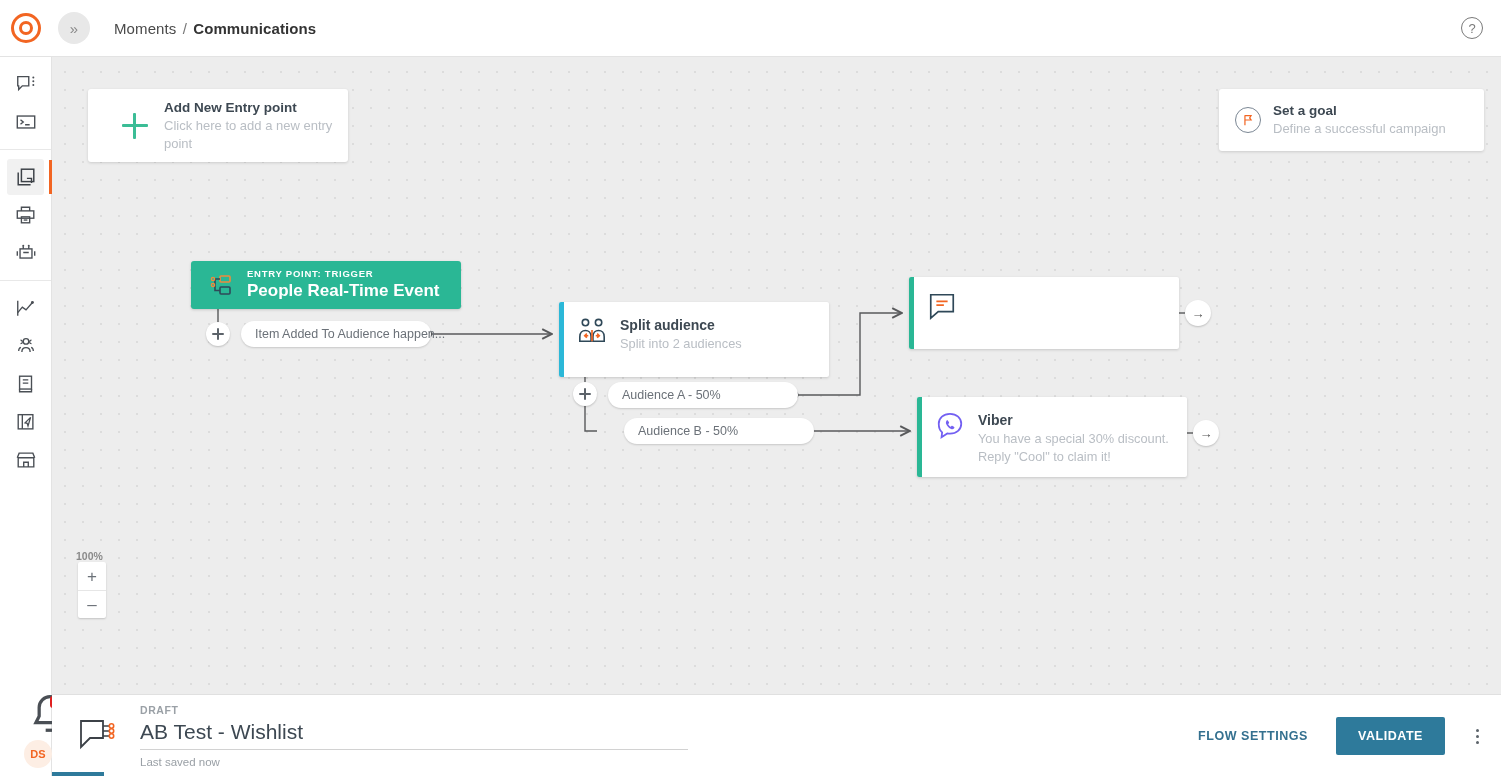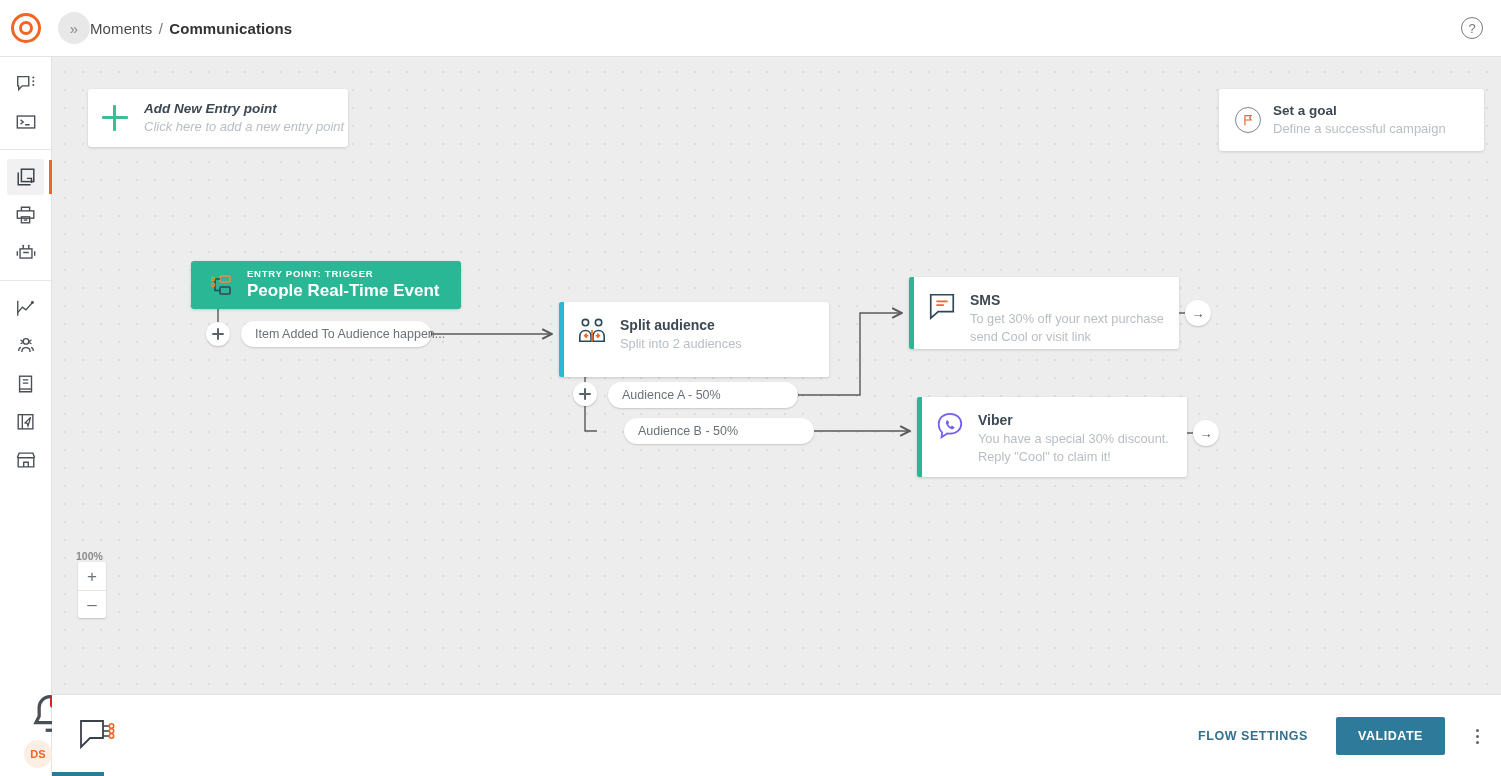--- a/index.html
+++ b/index.html
@@ -33,21 +33,21 @@
     border: 3px solid #f26522;
   }
   .chev-btn {
     width: 32px; height: 32px; border-radius: 50%;
     background: #e8e8e8; color: #8a8a8a;
     display: flex; align-items: center; justify-content: center;
     font-size: 15px; margin-left: 6px; cursor: pointer;
     line-height: 1;
   }
   .breadcrumb {
-    font-size: 15px; color: #4a4a4a; letter-spacing: .1px;
+    margin-left: 24px; font-size: 15px; color: #4a4a4a; letter-spacing: .1px;
   }
   .breadcrumb .sep { color: #777; margin: 0 2px; }
   .breadcrumb .crumb-strong { font-weight: bold; color: #333; }
   .help-btn {
     position: absolute; right: 18px; top: 50%; transform: translateY(-50%);
     width: 22px; height: 22px; border-radius: 50%;
     border: 1.4px solid #7a7a7a; color: #7a7a7a;
     font-size: 13px; display: flex; align-items: center; justify-content: center;
     cursor: pointer;
   }
@@ -105,21 +105,21 @@
 
   
   .banner {
     position: absolute; background: #fff; border-radius: 3px;
     box-shadow: 0 1px 3px rgba(0,0,0,.14);
     display: flex; align-items: center; cursor: pointer;
   }
   .banner .b-txt .b-title { font-size: 13.5px; font-weight: bold; color: #3d4852; line-height: 1.35; }
   .banner .b-txt .b-sub { font-size: 13px; color: #b9bec4; line-height: 1.35; }
 
-  #add-entry { left: 36px; top: 32px; width: 260px; height: 58px; padding-left: 14px; font-style: italic; }
+  #add-entry { left: 36px; top: 32px; width: 260px; height: 73px; padding-left: 34px; }
   .plus-big { width: 26px; height: 26px; position: relative; margin-right: 16px; flex: 0 0 auto; }
   .plus-big::before, .plus-big::after {
     content:""; position:absolute; background:#3bbd96; border-radius:1px;
   }
   .plus-big::before { left: 0; top: 11px; width: 26px; height: 3px; }
   .plus-big::after { top: 0; left: 11px; height: 26px; width: 3px; }
 
   #set-goal { right: 17px; top: 32px; width: 265px; height: 62px; padding-left: 16px; }
   .goal-ico {
     width: 26px; height: 26px; border-radius: 50%;
@@ -457,24 +457,20 @@
     <div class="pill" id="pill-aud-a">Audience A - 50%</div>
     <div class="pill" id="pill-aud-b">Audience B - 50%</div>
 
     <div class="node" id="node-sms">
       <div class="accent"></div>
       <div class="n-body">
         <svg class="n-ico" viewBox="0 0 32 32">
           <path d="M4 4h24v18h-16l-8 7z" fill="none" stroke="#2f4858" stroke-width="1.8"></path>
           <path d="M10 11h12M10 15h8" stroke="#f26522" stroke-width="1.8"></path>
         </svg>
-        <div>
-          <div class="n-title">SMS</div>
-          <div class="n-sub">To get 30% off your next purchase send Cool or visit link</div>
-        </div>
       </div>
     </div>
     <div class="arrow-circle" id="arrow-sms">→</div>
 
     <div class="node" id="node-viber">
       <div class="accent"></div>
       <div class="n-body">
         <svg class="n-ico" viewBox="0 0 32 32">
           <path d="M16 3c7 0 12 4.3 12 10.6 0 6.2-5 10.6-12 10.6-1 0-2-.1-2.9-.3L7 28l.6-5.2C5 20.8 4 17.4 4 13.6 4 7.3 9 3 16 3z" fill="none" stroke="#7360f2" stroke-width="1.9"></path>
           <path d="M12.3 10.4c.5-.6 1.2-.5 1.6.1l1 1.5c.3.5.2.9-.2 1.2l-.5.4c-.2.2-.2.4-.1.6.4 1 1.4 2 2.4 2.5.2.1.4.1.6-.1l.4-.5c.3-.4.8-.5 1.2-.2l1.5 1c.6.4.7 1.1.2 1.6-.8.9-2 1.2-3.2.7-2.3-.9-4.4-3-5.3-5.3-.5-1.2-.2-2.4.4-3.5z" fill="#7360f2"></path>
@@ -499,20 +495,25 @@
   </div>
 
   <div class="bottombar">
     <svg class="flow-ico" viewBox="0 0 40 36">
       <path d="M3 3h22v17h-13l-9 9z" fill="none" stroke="#3c4147" stroke-width="1.8"></path>
       <path d="M25 8h6M25 13h6M25 18h6" stroke="#3c4147" stroke-width="1.4"></path>
       <circle cx="33.5" cy="8" r="2.2" fill="none" stroke="#f26522" stroke-width="1.6"></circle>
       <circle cx="33.5" cy="13" r="2.2" fill="none" stroke="#f26522" stroke-width="1.6"></circle>
       <circle cx="33.5" cy="18" r="2.2" fill="none" stroke="#f26522" stroke-width="1.6"></circle>
     </svg>
+    <div class="flow-meta">
+      <div class="flow-draft">DRAFT</div>
+      <input class="flow-name-input" type="text" value="AB Test - Wishlist" placeholder="Enter flow name" style="">
+      <div class="flow-saved">Last saved now</div>
+    </div>
     <div class="bottom-right">
       <div class="flow-settings-btn">FLOW SETTINGS</div>
       <button class="validate-btn">VALIDATE</button>
       <div class="kebab">
           <i></i>
           <i></i>
           <i></i>
         </div>
     </div>
     <div class="accent-strip"></div>

